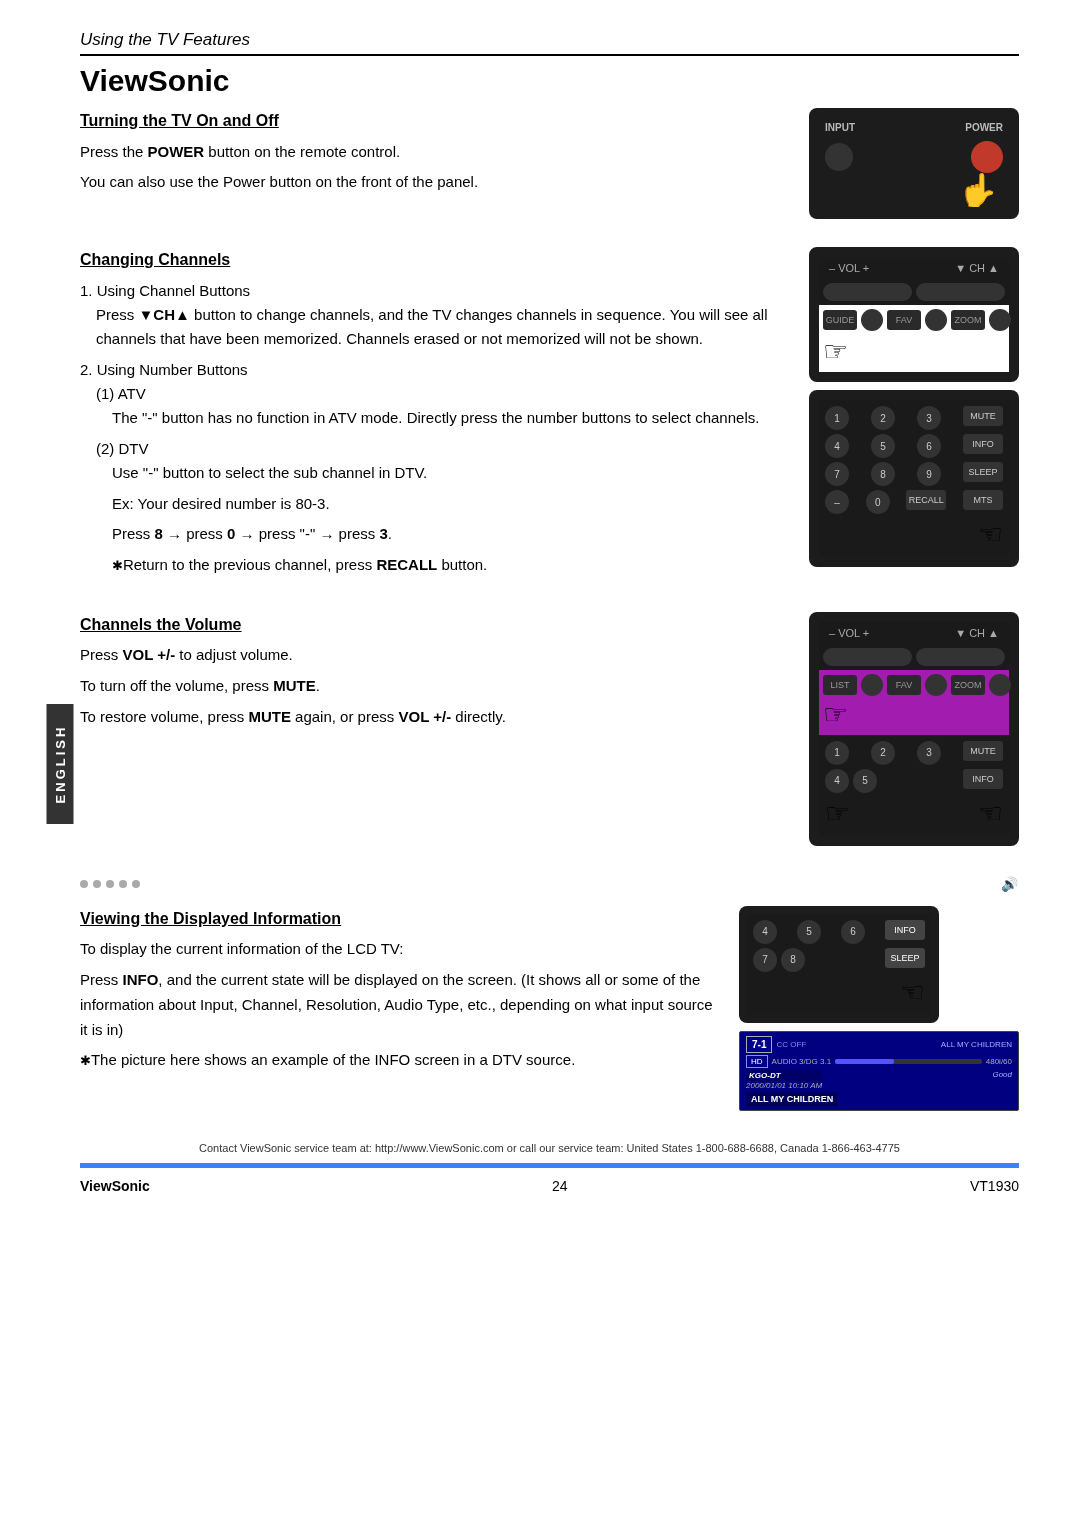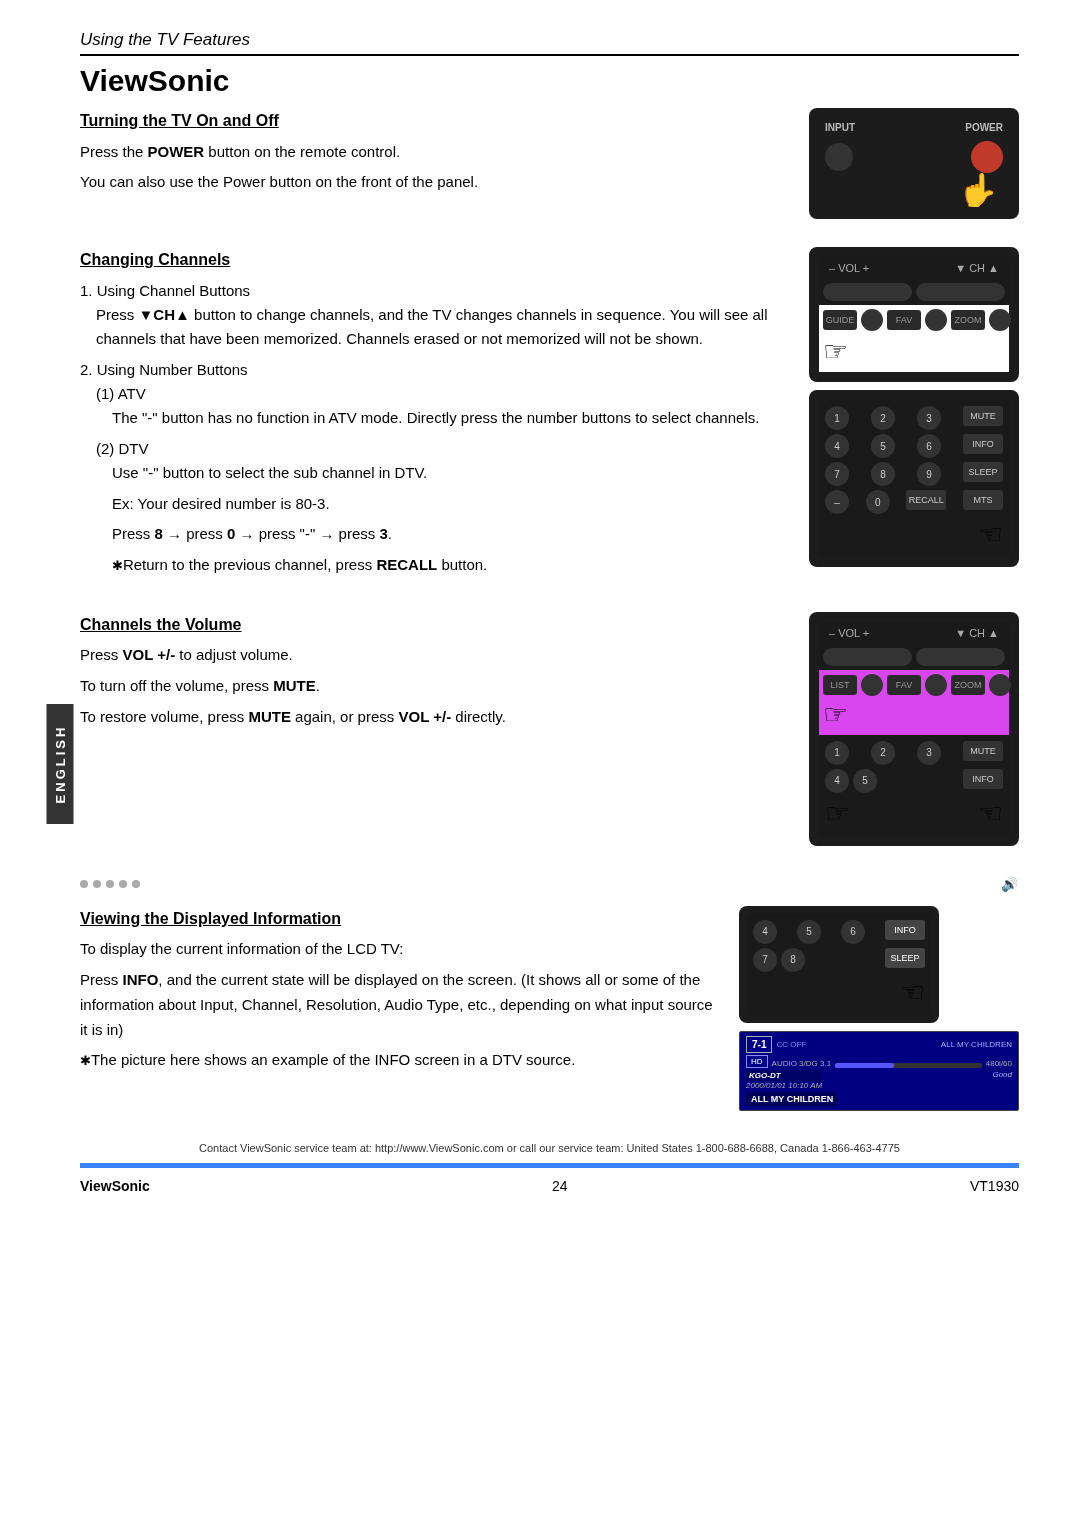--- a/index.html
+++ b/index.html
@@ -294,21 +294,21 @@
     .tv-ch-badge {
       background: #00008b;
       border: 1px solid #aaa;
       padding: 2px 5px;
       font-size: 10px;
       font-weight: bold;
     }
 
     .tv-info-bar-row {
       display: flex;
-      align-items: flex-end;
+      align-items: center;
       gap: 4px;
       font-size: 8px;
     }
 
     .tv-hd-badge {
       background: #00008b;
       border: 1px solid #88f;
       padding: 1px 4px;
       font-size: 8px;
     }
@@ -498,21 +498,21 @@
           <div class="vol-ch-bar">
             <span>– VOL +</span>
             <span>▼ CH ▲</span>
           </div>
 
           <div style="display:flex; gap:4px; padding:4px 4px; background:#1a1a1a;">
             <div style="flex:1; background:#333; border-radius:10px; height:18px;"></div>
             <div style="flex:1; background:#333; border-radius:10px; height:18px;"></div>
           </div>
 
-          <div style="background:#d946ef; padding:4px 4px; position:relative;">
+          <div style="background:#a21caf; padding:4px 4px; position:relative;">
             <div style="display:flex; gap:4px; align-items:center; position:relative;">
               <div class="illus-small-btn">LIST</div>
               <div class="illus-circle"></div>
               <div class="illus-small-btn">FAV</div>
               <div class="illus-circle"></div>
               <div class="illus-small-btn">ZOOM</div>
               <div class="illus-circle"></div>
             </div>
             <div style="text-align:left; margin-top:2px;">
               <span style="font-size:28px;">☞</span>

